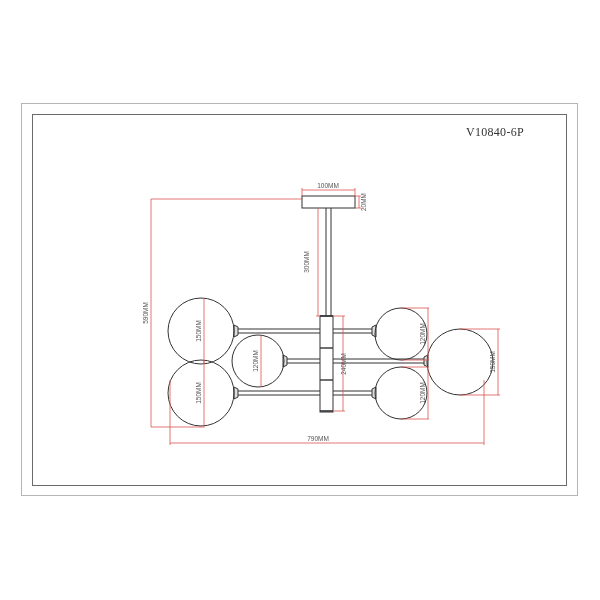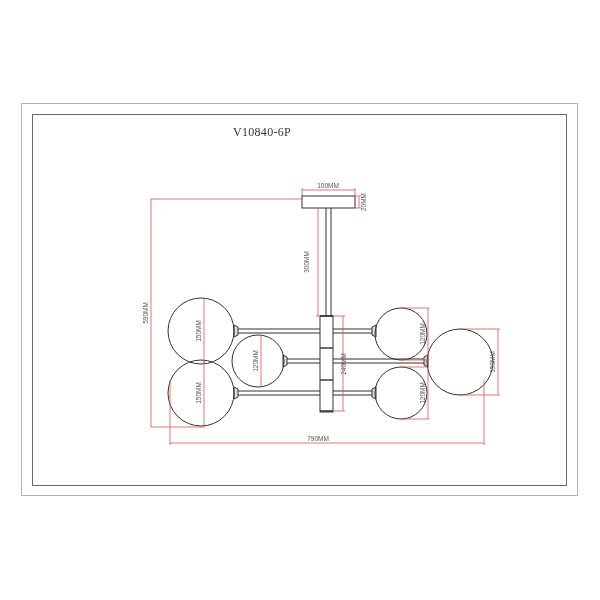--- a/index.html
+++ b/index.html
@@ -2,21 +2,21 @@
 <html><head>
 <meta charset="utf-8">
 <style>
   html, body { margin: 0; padding: 0; background: #ffffff; }
   body { width: 600px; height: 600px; position: relative; overflow: hidden;
          font-family: "Liberation Serif", serif; }
   .frame-outer { position: absolute; left: 21px; top: 103px; width: 557px; height: 393px;
                  border: 1px solid #b5b5b5; box-sizing: border-box; }
   .frame-inner { position: absolute; left: 32px; top: 114px; width: 535px; height: 372px;
                  border: 1px solid #6a6a6a; box-sizing: border-box; }
-  .title { position: absolute; left: 0; width: 524px; top: 125px; text-align: center;
+  .title { position: absolute; left: 0; width: 524px; top: 125px; text-align: right;
            font-size: 12px; color: #333; letter-spacing: 0.3px; }
   svg.drawing { position: absolute; left: 0; top: 0; }
   .dimtxt { font-family: "Liberation Sans", sans-serif; font-size: 6.5px; fill: #555; }
 </style>
 </head>
 <body>
 
 <div class="frame-outer"></div>
 <div class="frame-inner"></div>
 <div class="title">V10840-6P</div>

